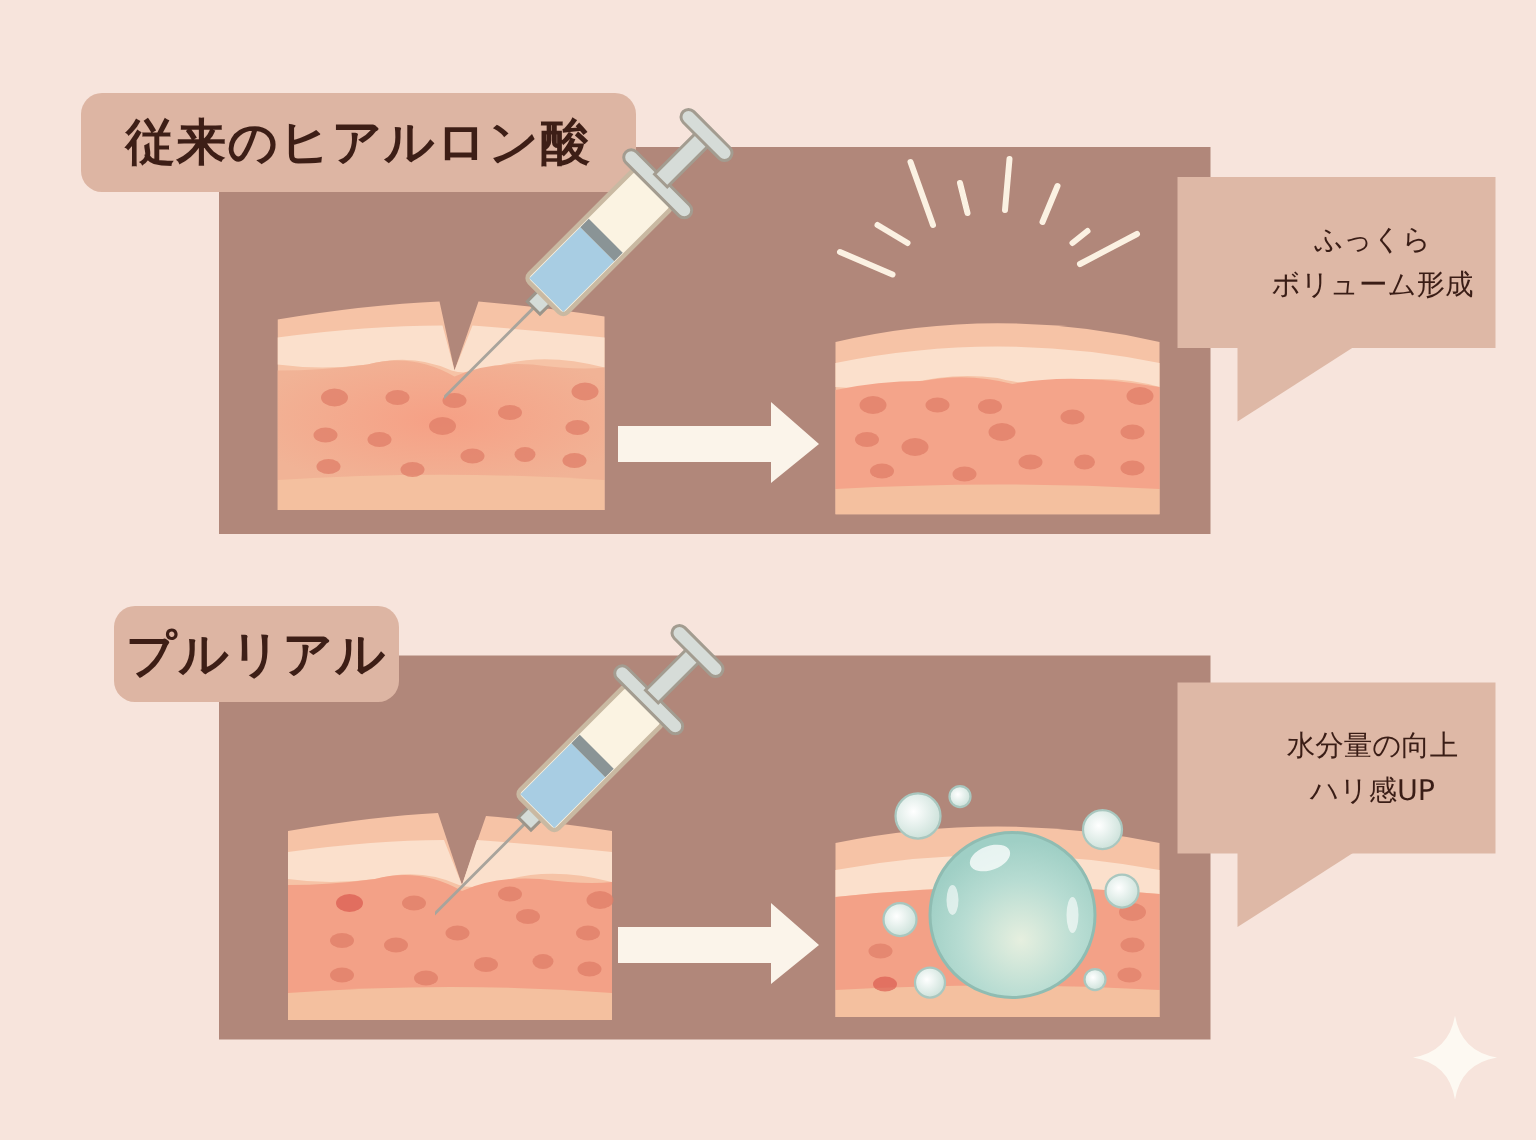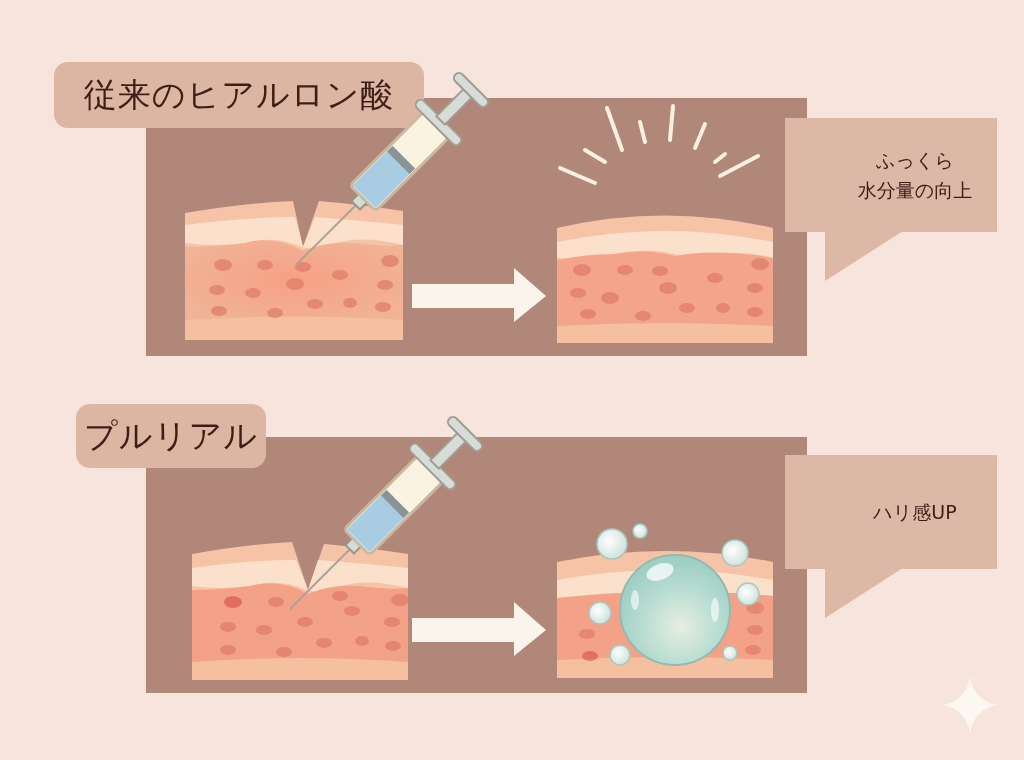--- a/index.html
+++ b/index.html
@@ -14,21 +14,21 @@
     background: #b1877a;
   }
   #panel-top { left: 146px; top: 98px; width: 661px; height: 258px; }
   #panel-bottom { left: 146px; top: 437px; width: 661px; height: 256px; }
 
   .label-tag {
     position: absolute;
     background: #ddb5a3;
     color: #3d1e16;
     border-radius: 14px;
-    font-weight: normal;
+    font-weight: bold;
     display: flex; align-items: center; justify-content: center;
     letter-spacing: 1px;
   }
   #tag-top { left: 54px; top: 62px; width: 370px; height: 66px; font-size: 33px; }
   #tag-bottom { left: 76px; top: 404px; width: 190px; height: 64px; font-size: 33px; }
 
   .callout {
     position: absolute;
     background: #deb8a6;
     color: #3a1d16;
@@ -50,21 +50,21 @@
   svg { display: block; }
 </style>
 </head>
 <body>
 
 <div id="panel-top" class="panel"></div>
 <div id="tag-top" class="label-tag">従来のヒアルロン酸</div>
 
 <div id="callout-top" class="callout">
   <span>ふっくら</span>
-  <span>水分量の向上</span>
+  <span>ボリューム形成</span>
 </div>
 <div id="tail-top" class="callout-tail"></div>
 
 <svg class="art" style="left:185px;top:195px" width="220" height="145" viewBox="0 0 220 145">
   <defs>
     <radialGradient id="derm1" cx="50%" cy="50%" r="60%">
       <stop offset="0" stop-color="#f6a085"></stop>
         <stop offset="1" stop-color="#f1b396"></stop>
     </radialGradient>
   </defs>
@@ -139,20 +139,21 @@
       <ellipse cx="33" cy="106" rx="8" ry="5"></ellipse>
         <ellipse cx="88" cy="108" rx="8" ry="5"></ellipse>
     </g>
   </g>
 </svg>
 
 <div id="panel-bottom" class="panel"></div>
 <div id="tag-bottom" class="label-tag">プルリアル</div>
 
 <div id="callout-bottom" class="callout">
+  <span>水分量の向上</span>
   <span>ハリ感UP</span>
 </div>
 <div id="tail-bottom" class="callout-tail"></div>
 
 <svg class="art" style="left:190px;top:538px" width="220" height="142" viewBox="0 0 220 142">
   <path d="M2,16 Q60,6 102,4 L118,52 L134,6 Q180,10 218,16 L218,142 L2,142 Z" fill="#f6c3a6"></path>
   <path d="M2,30 Q60,22 106,22 L118,52 L128,22 Q180,26 218,30 L218,50 Q180,40 150,48 Q128,56 116,52 Q90,40 60,48 Q30,52 2,48 Z" fill="#fbe0cc"></path>
   <path d="M2,52 Q30,52 60,48 Q90,40 118,56 Q140,46 170,48 Q200,52 218,50 L218,124 L2,124 Z" fill="#f3a187"></path>
   <path d="M2,124 Q110,116 218,124 L218,142 L2,142 Z" fill="#f4c09f"></path>
   <g fill="#e07e68" opacity="0.75">

